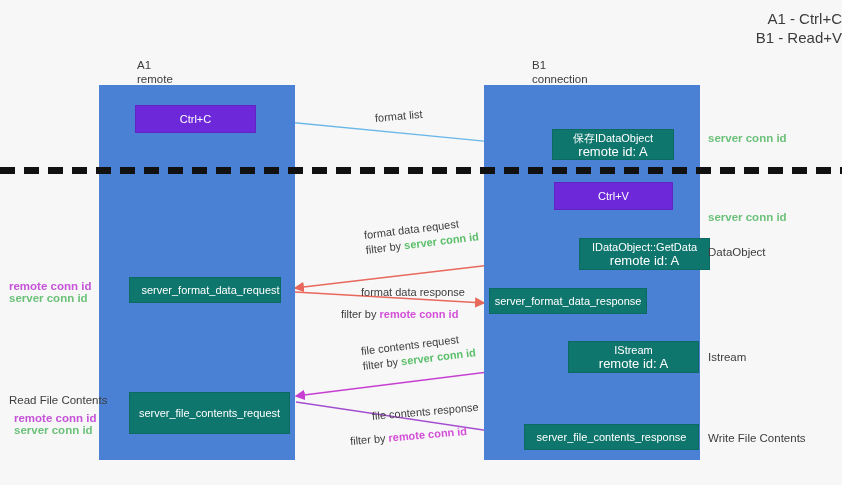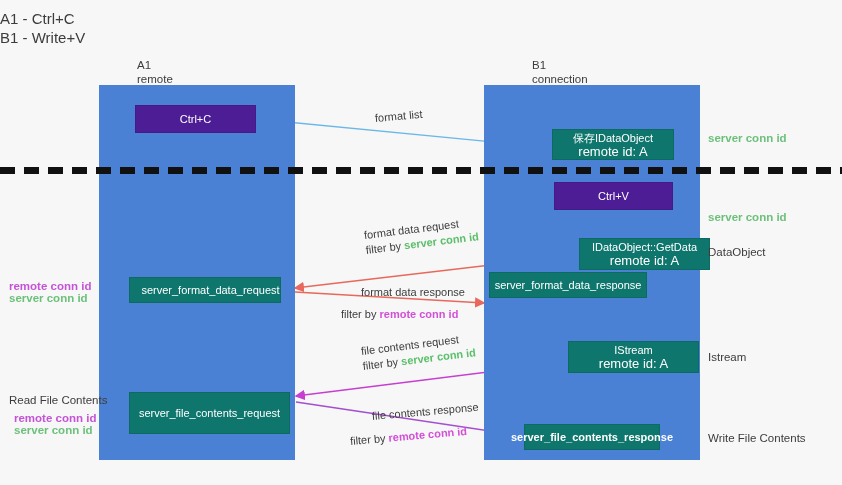--- a/index.html
+++ b/index.html
@@ -9,41 +9,41 @@
     font-family:"Liberation Sans","DejaVu Sans",sans-serif;
     position:relative;
     overflow:hidden;
     color:#3c3c3c;
   }
   #stage{position:absolute;left:0;top:0;width:842px;height:485px;}
 
   
   .title{
     position:absolute;left:0;top:9px;width:842px;
-    text-align:left;font-size:15px;line-height:19px;color:#3c3c3c;
+    text-align:right;font-size:15px;line-height:19px;color:#3c3c3c;
   }
 
   
   .lane-head{
     position:absolute;text-align:left;font-size:11.5px;line-height:14px;color:#3c3c3c;
   }
 
   
   .lane{position:absolute;background:#4a81d4;}
   #lane-a{left:99px;top:85px;width:196px;height:375px;}
   #lane-b{left:484px;top:85px;width:216px;height:375px;}
 
   
   .box{
     position:absolute;box-sizing:border-box;
     display:flex;flex-direction:column;align-items:center;justify-content:center;
     font-size:11px;line-height:13px;color:#ffffff;text-align:center;
     border:1px solid rgba(0,0,0,0.10);
   }
-  .box.green{background:#4c1d95;}
+  .box.green{background:#6d28d9;}
   .box.orange{background:#0f766e;}
   .box .l2{font-size:13px;}
 
   
   .side-label{position:absolute;font-size:11.5px;line-height:14px;color:#3c3c3c;white-space:nowrap;}
   .conn{font-weight:bold;font-size:11.5px;line-height:14px;white-space:nowrap;}
   .conn.green-t{color:#6cc17a;}
   .conn.magenta-t{color:#c552d8;}
 
   
@@ -63,21 +63,21 @@
   .ann,.side-label,.conn,.lane-head,.title{z-index:5;}
   #dashline{z-index:6;}
 </style>
 </head>
 <body>
 
 <div id="stage">
 
   <div class="title">
     <div>A1 - Ctrl+C</div>
-    <div>B1 - Write+V</div>
+    <div>B1 - Read+V</div>
   </div>
 
   <svg class="ovl under">
     <defs>
       <marker id="ah-blue" markerWidth="7" markerHeight="7" refX="6" refY="3.5" orient="auto">
         <path d="M0,0 L7,3.5 L0,7 z" fill="#6bb8e8"></path>
       </marker>
       <marker id="ah-red" markerWidth="7" markerHeight="7" refX="6" refY="3.5" orient="auto">
         <path d="M0,0 L7,3.5 L0,7 z" fill="#e8685c"></path>
       </marker>
@@ -139,29 +139,29 @@
 
   <div class="box orange" style="left:568px;top:341px;width:131px;height:32px;">
     <div>IStream</div>
     <div class="l2">remote id: A</div>
   </div>
 
   <div class="box orange" style="left:129px;top:277px;width:152px;height:26px;padding-left:11px;">
     <div>server_format_data_request</div>
   </div>
 
-  <div class="box orange" style="left:489px;top:272px;width:158px;height:26px;">
+  <div class="box orange" style="left:489px;top:288px;width:158px;height:26px;">
     <div>server_format_data_response</div>
   </div>
 
   <div class="box orange" style="left:129px;top:392px;width:161px;height:42px;">
     <div>server_file_contents_request</div>
   </div>
 
-  <div class="box orange" style="left:524px;top:424px;width:136px;height:26px;font-weight:bold;">
+  <div class="box orange" style="left:524px;top:424px;width:175px;height:26px;">
     <div>server_file_contents_response</div>
   </div>
 
   <div class="conn green-t" style="position:absolute;left:708px;top:131px;">server conn id</div>
 
   <div class="conn green-t" style="position:absolute;left:708px;top:210px;">server conn id</div>
 
   <div class="side-label" style="left:708px;top:245px;">DataObject</div>
 
   <div class="side-label" style="left:708px;top:350px;">Istream</div>

